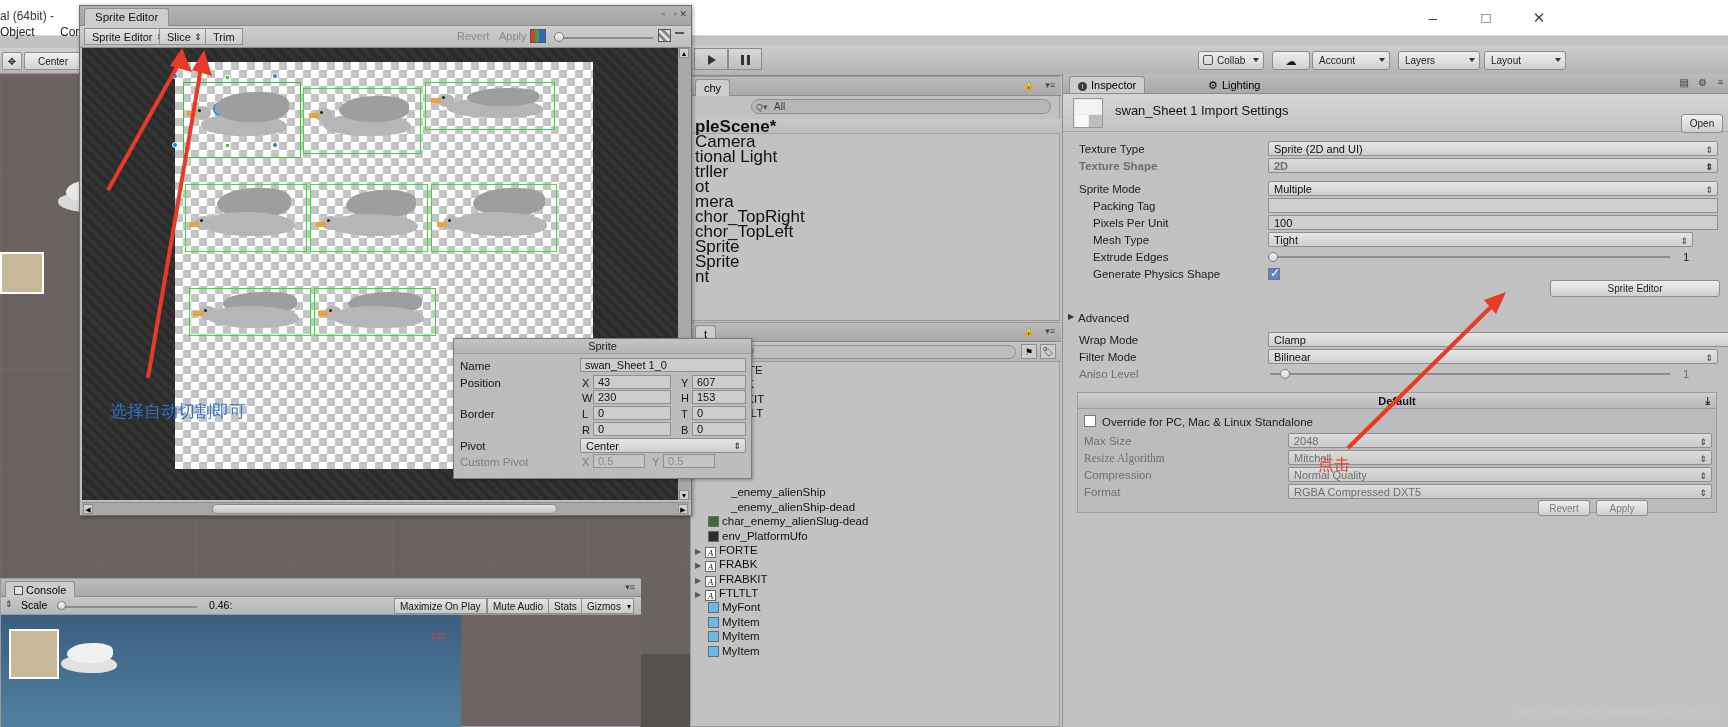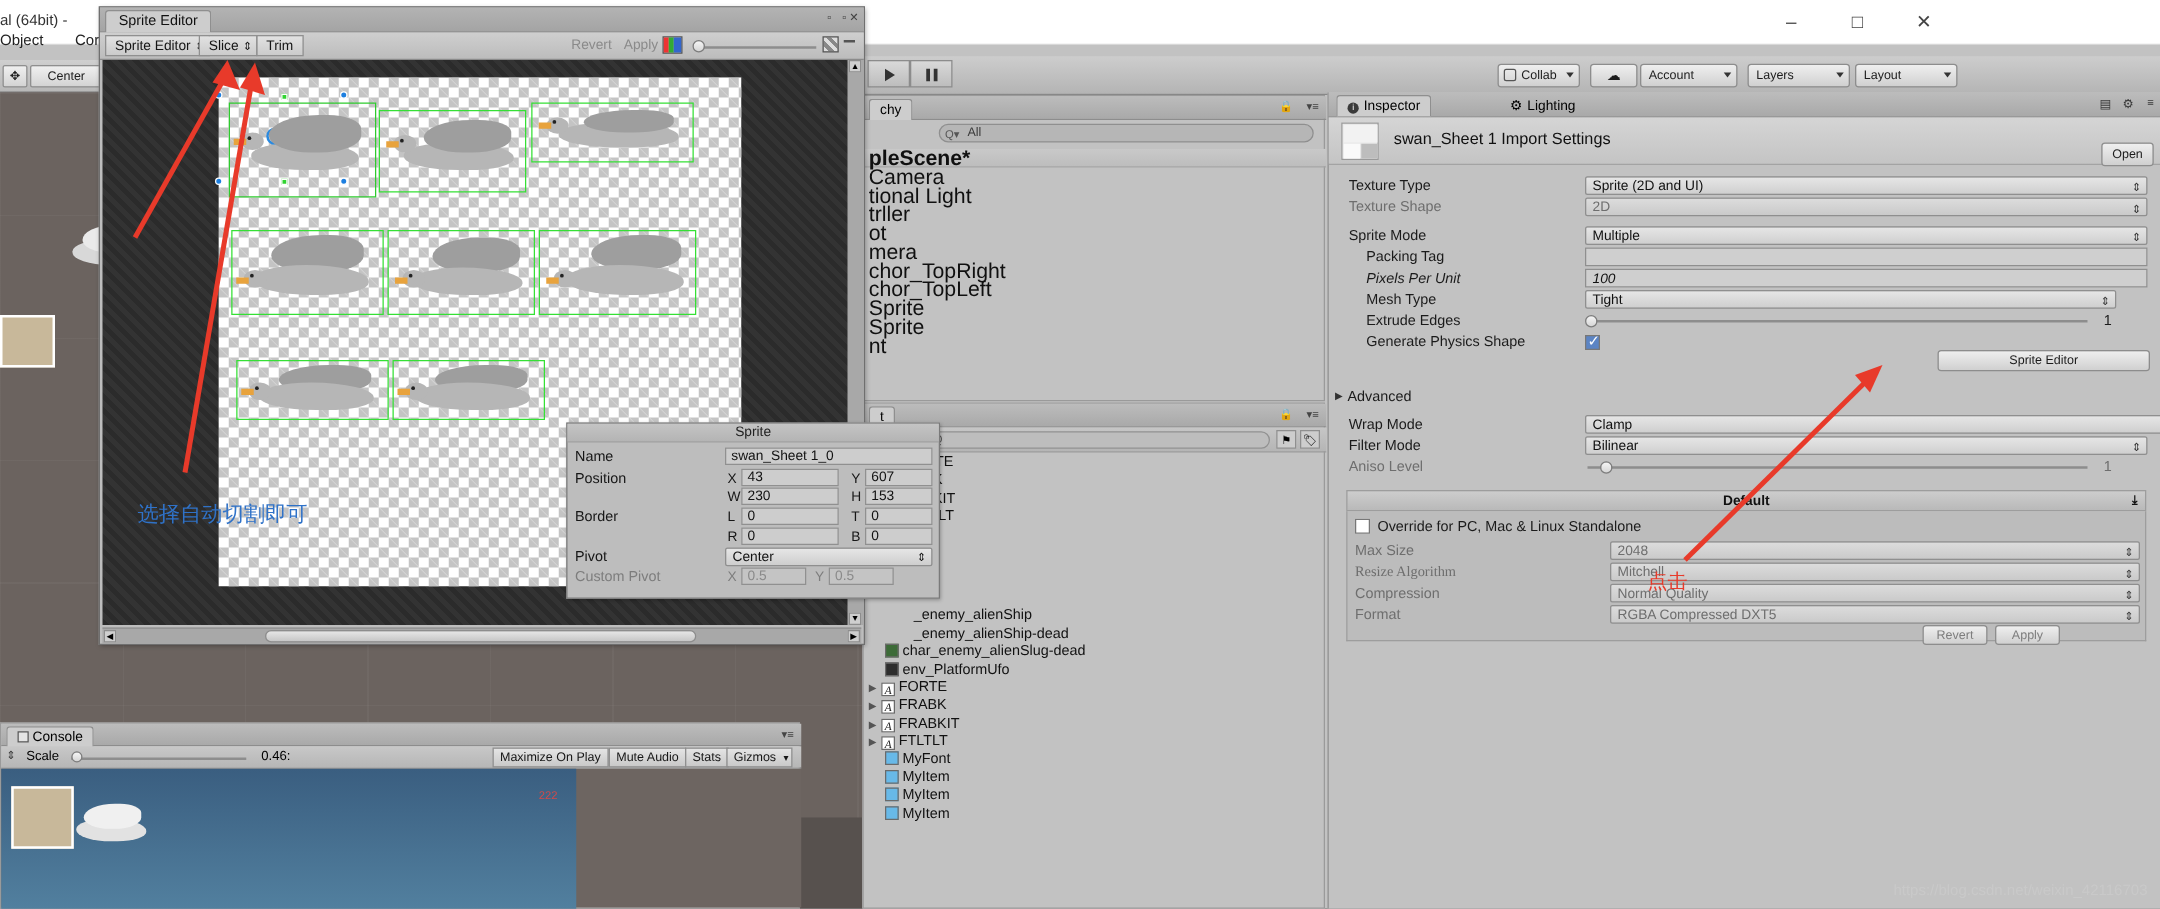--- a/index.html
+++ b/index.html
@@ -433,41 +433,41 @@
       <div class="ubtn" style="right:6px;top:20px;width:42px;text-align:center;padding:0;">Open</div>
     </div>
 
     <div class="row" style="top:67px;">
       <span class="row-label" style="left:16px;">Texture Type</span>
       <div class="field" style="left:205px;width:450px;">
         <span>Sprite (2D and UI)</span>
         <span class="caret">⇕</span>
       </div>
     </div>
-    <div class="row" style="top:84px;">
+    <div class="row" style="top:84px;font-weight:bold;">
       <span class="row-label dim" style="left:16px;">Texture Shape</span>
       <div class="field dim" style="left:205px;width:450px;">
         <span>2D</span>
         <span class="caret">⇕</span>
       </div>
     </div>
     <div class="row" style="top:107px;">
       <span class="row-label" style="left:16px;">Sprite Mode</span>
       <div class="field" style="left:205px;width:450px;">
         <span>Multiple</span>
         <span class="caret">⇕</span>
       </div>
     </div>
     <div class="row" style="top:124px;">
       <span class="row-label" style="left:30px;">Packing Tag</span>
       <div class="field flat" style="left:205px;width:450px;">
         <span></span>
       </div>
     </div>
-    <div class="row" style="top:141px;font-style:italic;">
+    <div class="row" style="top:141px;">
       <span class="row-label" style="left:30px;">Pixels Per Unit</span>
       <div class="field flat" style="left:205px;width:450px;">
         <span>100</span>
       </div>
     </div>
     <div class="row" style="top:158px;">
       <span class="row-label" style="left:30px;">Mesh Type</span>
       <div class="field" style="left:205px;width:425px;">
         <span>Tight</span>
         <span class="caret">⇕</span>

